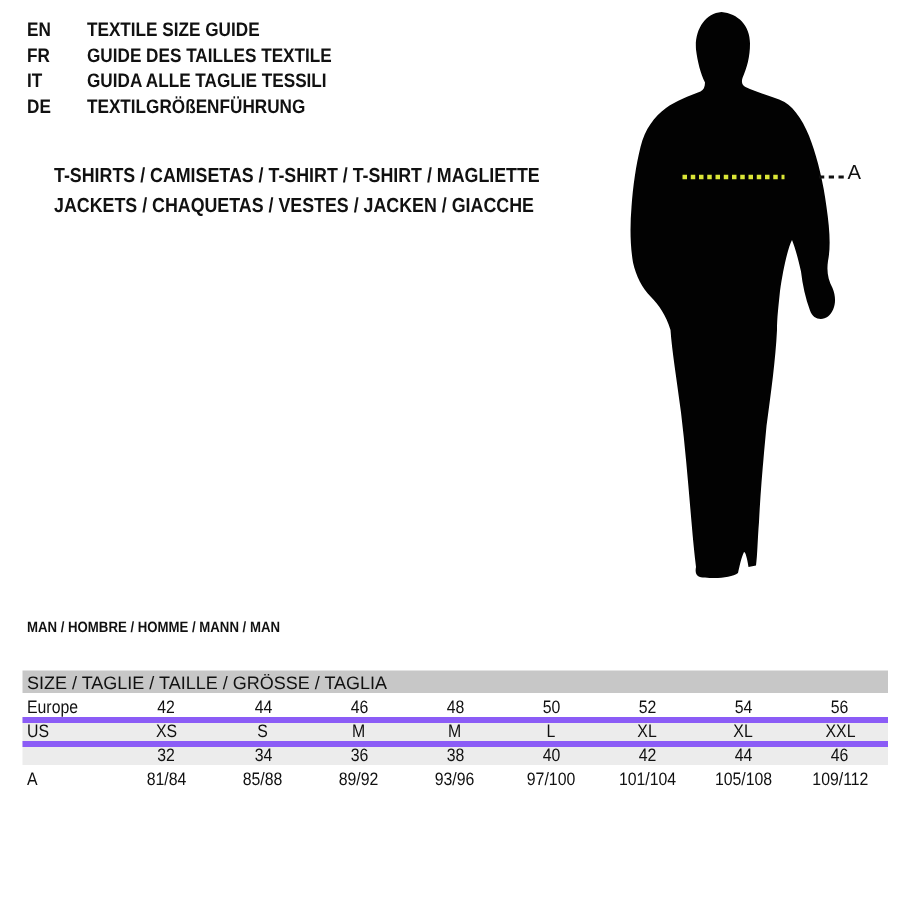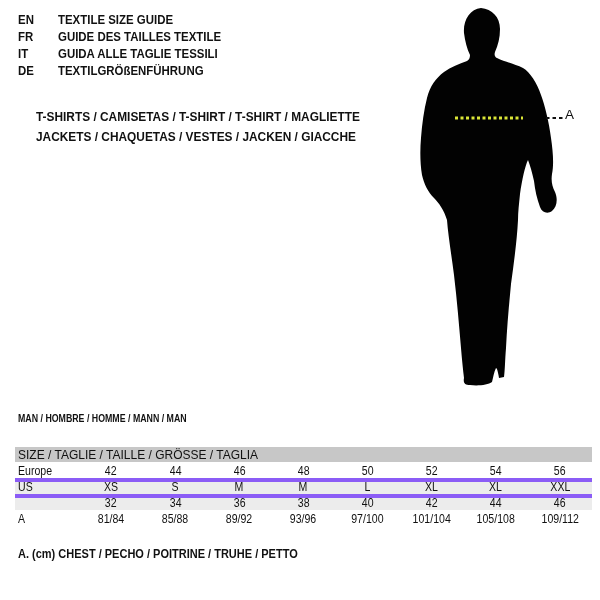--- a/index.html
+++ b/index.html
@@ -163,15 +163,14 @@
       <span class="t-cell"><span class="cxc">85/88</span></span>
       <span class="t-cell"><span class="cxc">89/92</span></span>
       <span class="t-cell"><span class="cxc">93/96</span></span>
       <span class="t-cell"><span class="cxc">97/100</span></span>
       <span class="t-cell"><span class="cxc">101/104</span></span>
       <span class="t-cell"><span class="cxc">105/108</span></span>
       <span class="t-cell"><span class="cxc">109/112</span></span>
     </div>
   </div>
 
-  <div class="footnote"><span class="cx">A. (cm) CHEST / PECHO / POITRINE / TRUHE / PETTO</span></div>
 
 </div>
 
 </body></html>

